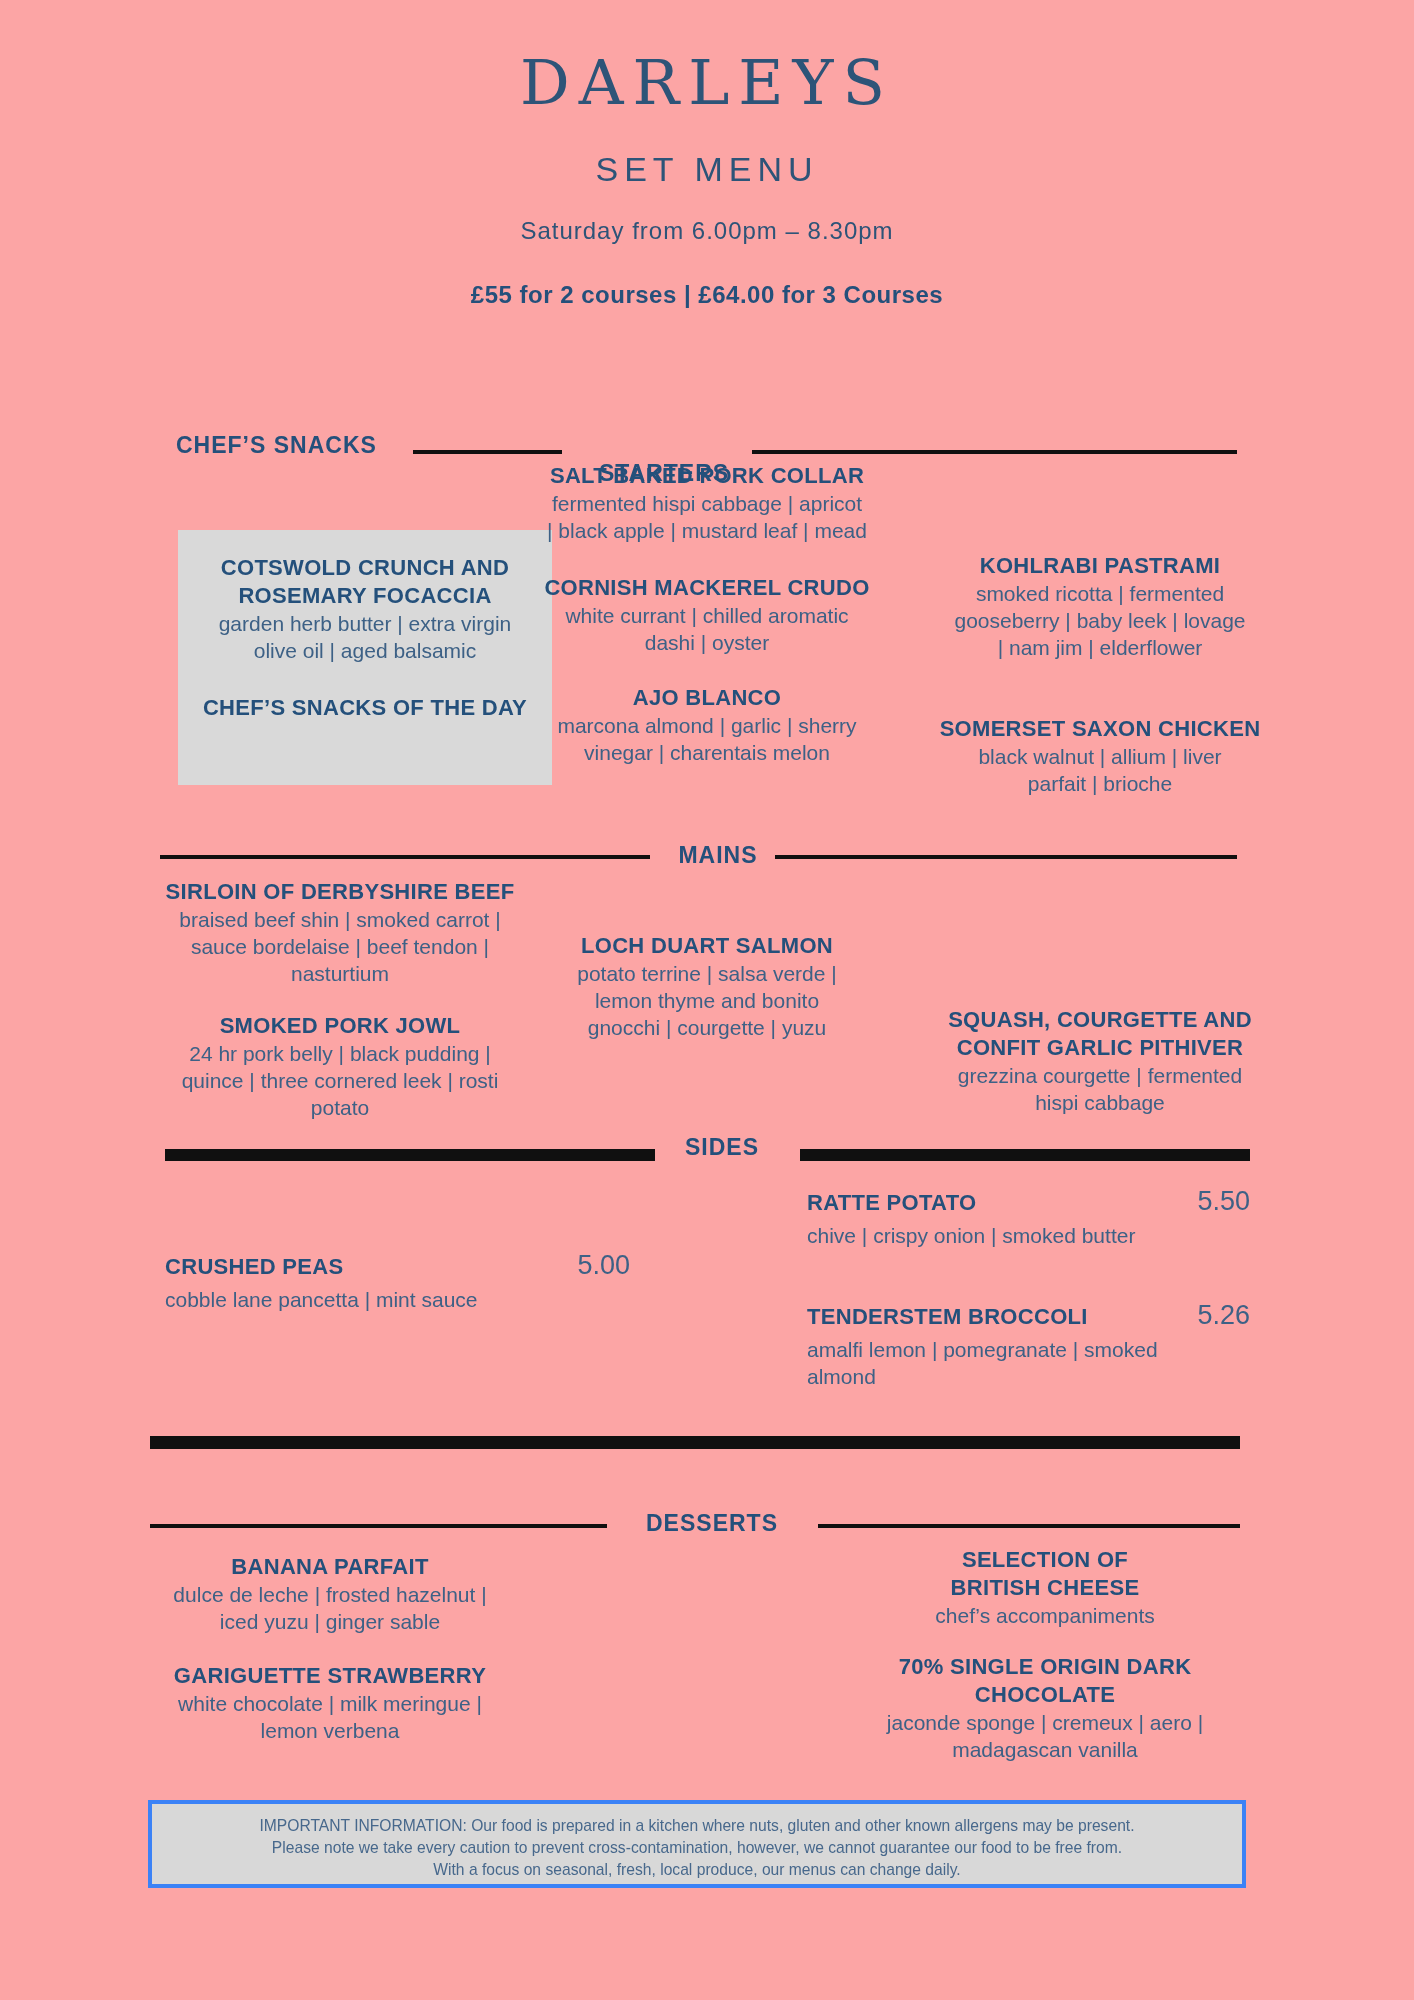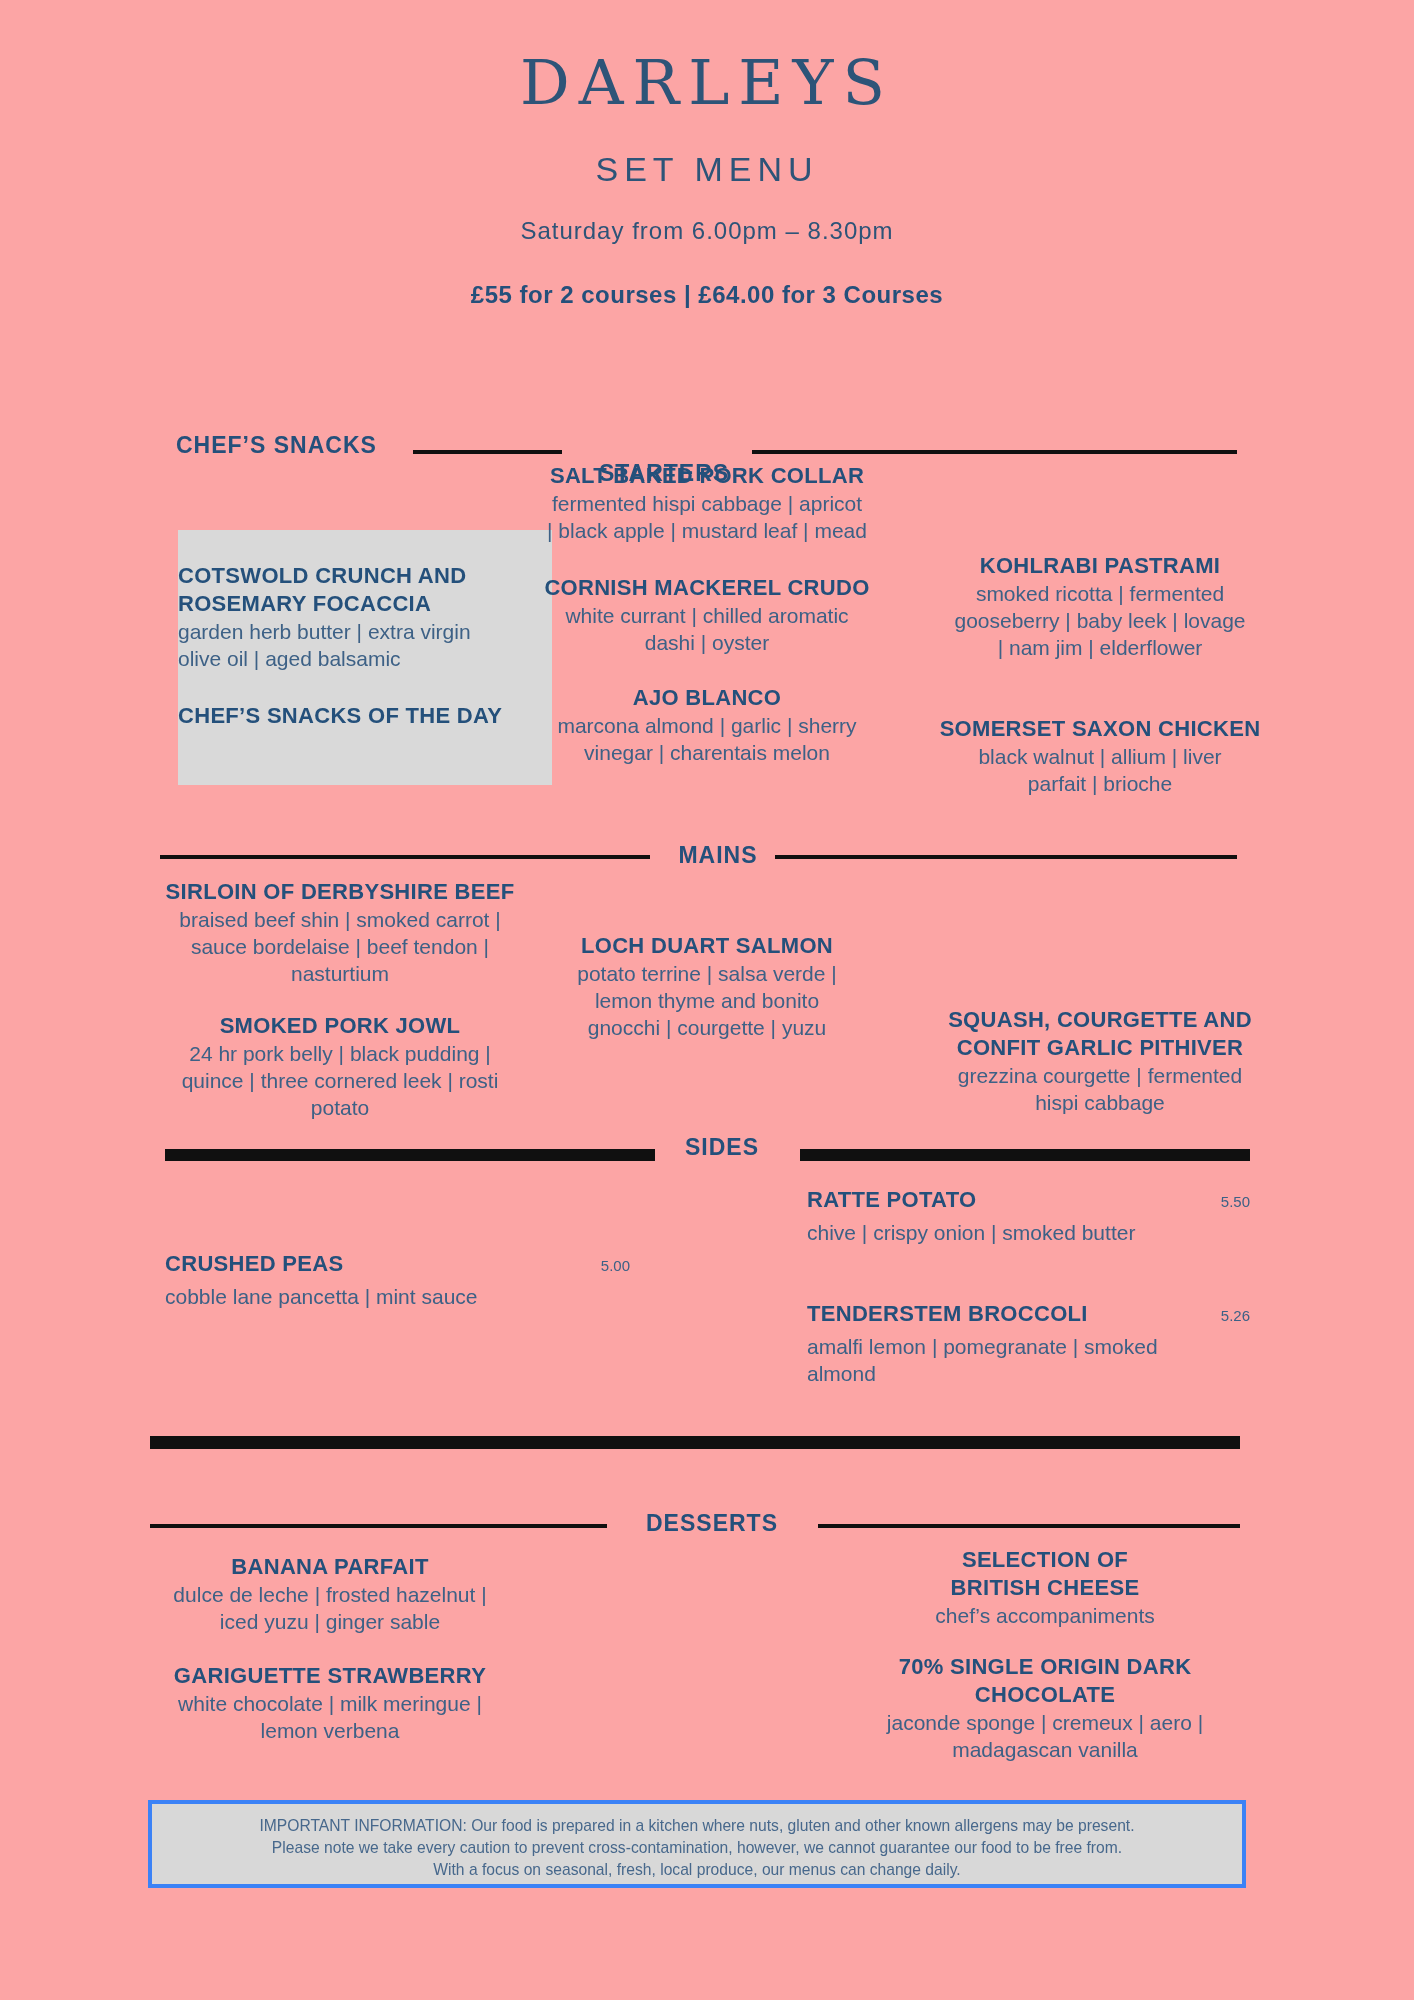--- a/index.html
+++ b/index.html
@@ -49,27 +49,27 @@
     font-size:22px;font-weight:bold;letter-spacing:0.3px;
     color:var(--accent);line-height:28px;white-space:pre-line;
   }
   .item-desc{
     font-size:21px;color:var(--body);
     line-height:27px;white-space:pre-line;
   }
   .col{text-align:center;}
   .panel{
     background:var(--panel);
-    text-align:left;
-    padding-top:32px;box-sizing:border-box;
+    text-align:center;
+    padding-top:24px;box-sizing:border-box;
   }
   .panel .item-desc{font-size:21px;}
   .panel .second{margin-top:30px;}
   .side-row{display:flex;justify-content:space-between;align-items:baseline;}
-  .side-price{font-size:15px;color:var(--body);font-weight:400;}
+  .side-price{font-size:27px;color:var(--body);font-weight:400;}
   .side-desc{font-size:21px;color:var(--body);line-height:27px;white-space:pre-line;margin-top:5px;text-align:left;}
   .footer-box{
     left:148px;top:1800px;width:1098px;height:88px;
     background:#d8d8d8;border:4px solid #3b82f6;box-sizing:border-box;
   }
   .footer-text{
     width:100%;margin-top:11px;
     font-size:17px;line-height:22px;color:#47688c;
     text-align:center;white-space:pre-line;
     transform:scaleX(0.92);transform-origin:50% 0;

